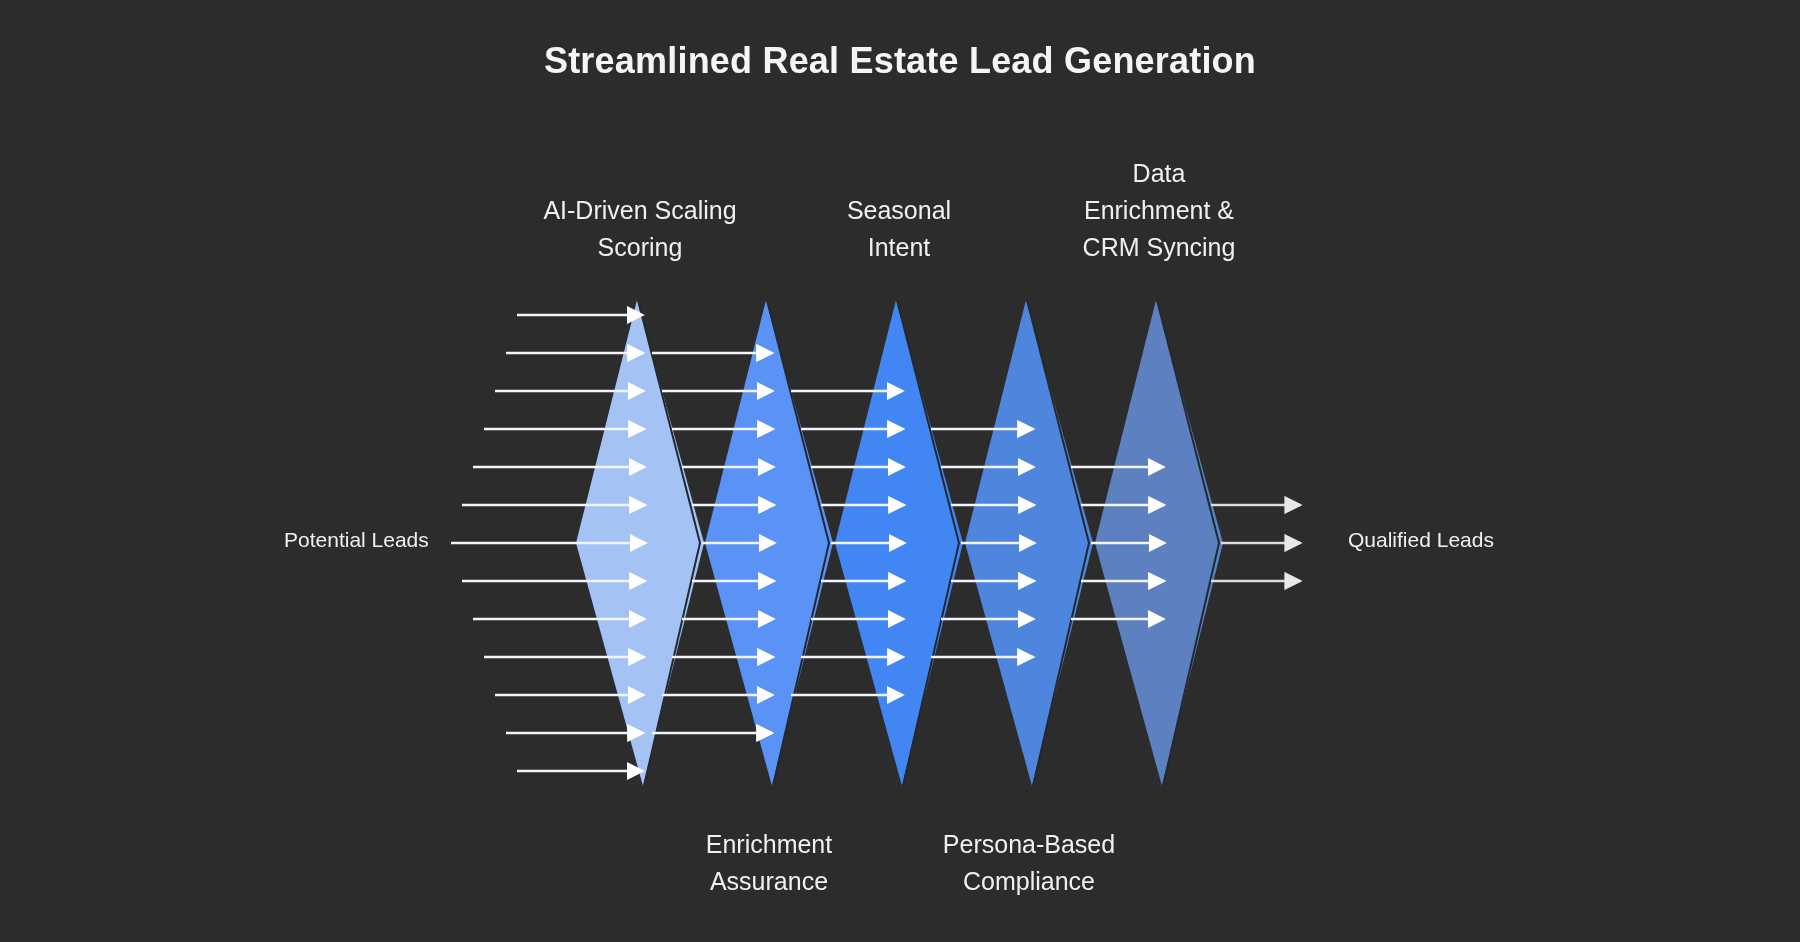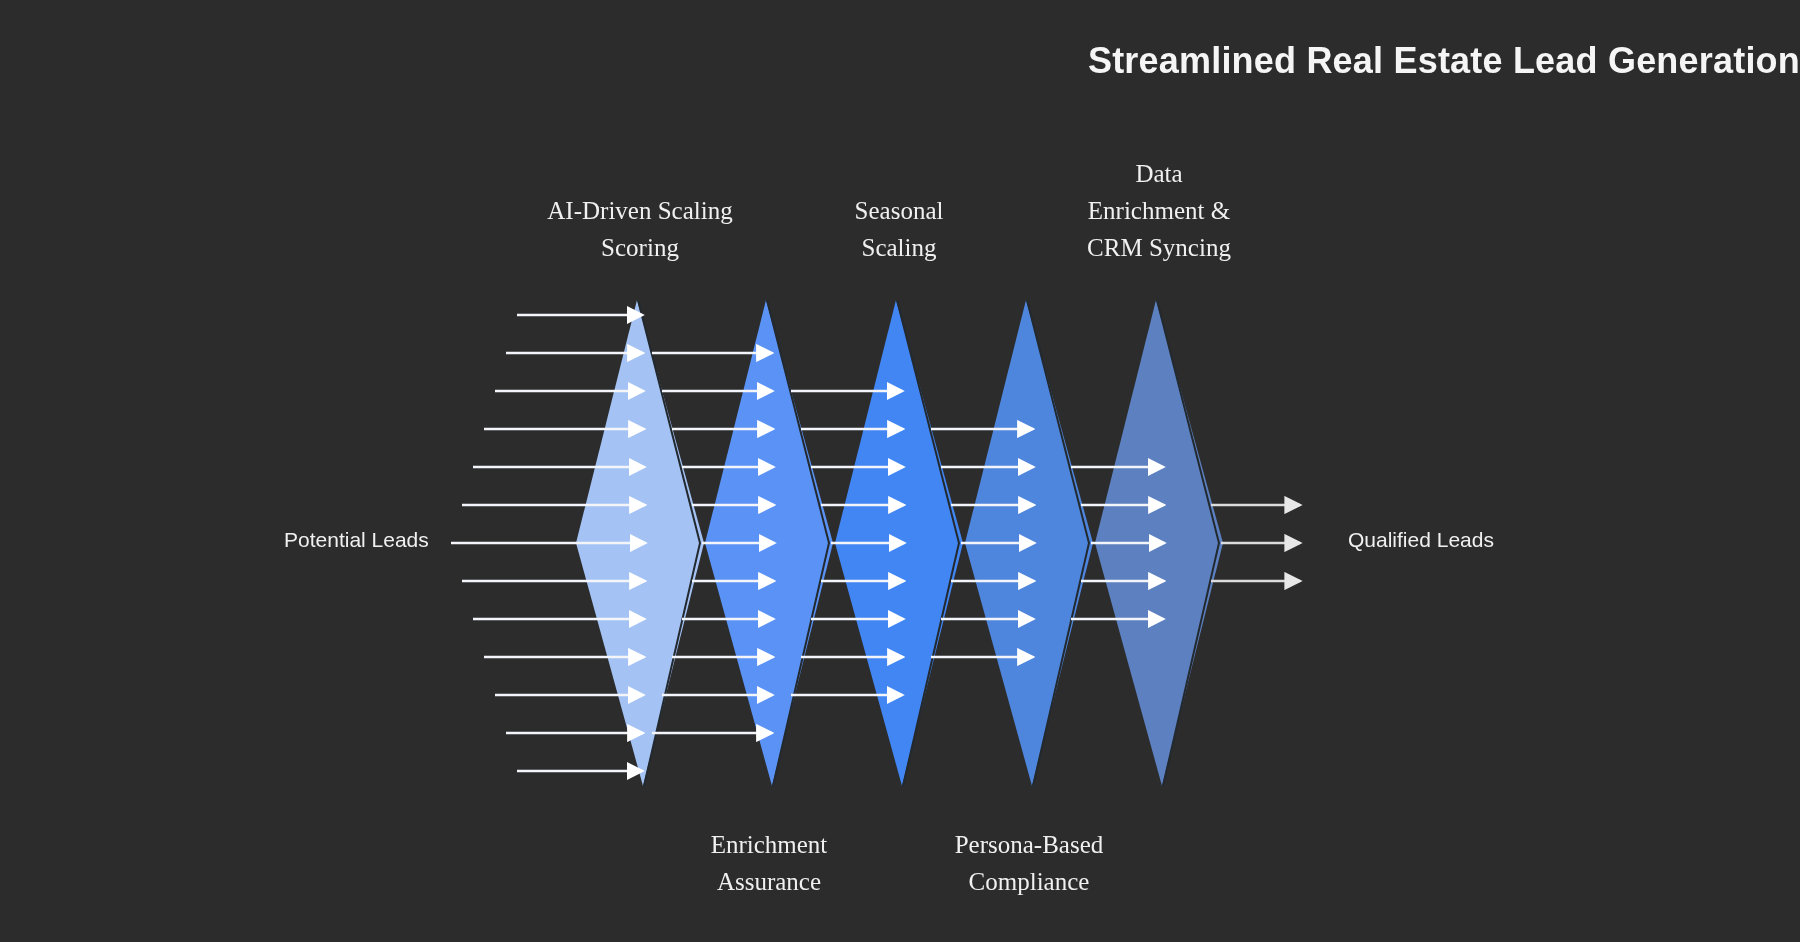--- a/index.html
+++ b/index.html
@@ -6,36 +6,35 @@
   body{
     width:1800px;height:942px;
     background:#2c2c2c;
     font-family:"Liberation Sans","DejaVu Sans",sans-serif;
     overflow:hidden;
     position:relative;
   }
   #stage{position:absolute;inset:0;}
   .title{
     position:absolute;top:40px;left:0;width:1800px;
-    text-align:right;
+    text-align:center;
     color:#f5f5f5;
     font-size:36px;
     font-weight:700;
     letter-spacing:.2px;
   }
   svg.funnel{position:absolute;left:0;top:0;width:1800px;height:942px;}
   .stage-label{
     position:absolute;
     color:#f0f0f0;
     font-size:25px;
     line-height:37px;
     text-align:center;
     white-space:pre-line;
     font-weight:400;
-    font-family:Liberation Serif, serif;
   }
   .side-label{
     position:absolute;
     color:#f0f0f0;
     font-size:21px;
     font-weight:400;
     white-space:nowrap;
   }
 </style>
 </head>
@@ -130,21 +129,21 @@
 
   <div class="side-label" style="left:284px;top:528px;">Potential Leads</div>
   <div class="side-label" style="left:1348px;top:528px;">Qualified Leads</div>
 
   <div id="stage-labels">
       <div class="stage-label" style="left: 510px; top: 192px; width: 260px;">AI-Driven Scaling
 Scoring</div>
       <div class="stage-label" style="left: 639px; top: 826px; width: 260px;">Enrichment
 Assurance</div>
       <div class="stage-label" style="left: 769px; top: 192px; width: 260px;">Seasonal
-Scaling</div>
+Intent</div>
       <div class="stage-label" style="left: 899px; top: 826px; width: 260px;">Persona-Based
 Compliance</div>
       <div class="stage-label" style="left: 1029px; top: 155px; width: 260px;">Data
 Enrichment &amp;
 CRM Syncing</div>
     </div>
 
 </div>
 
 </body></html>

